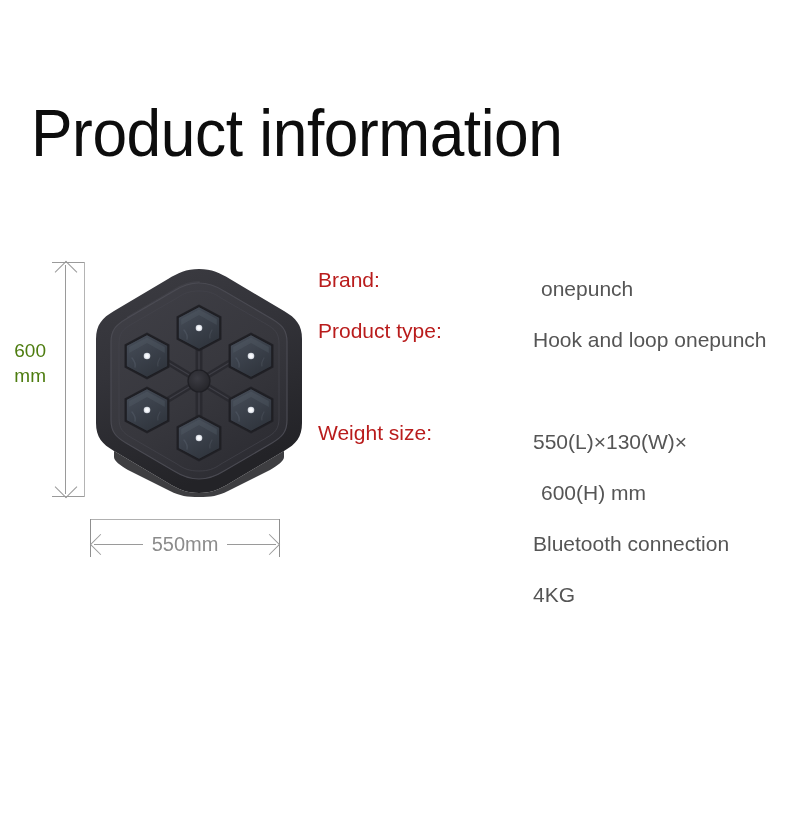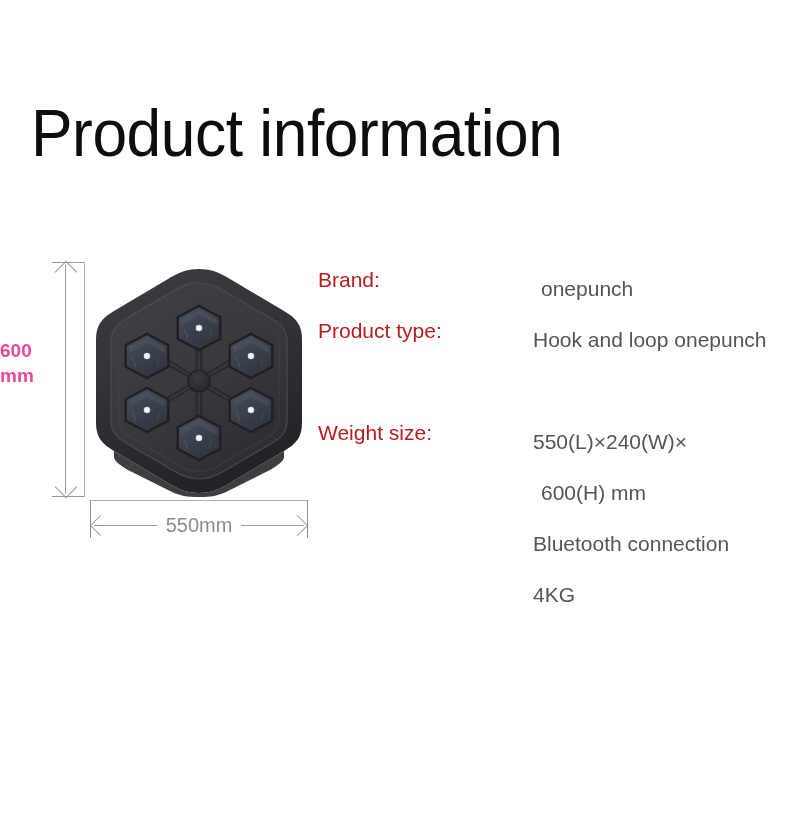--- a/index.html
+++ b/index.html
@@ -93,34 +93,33 @@
     border-right: 1px solid #9a9a9a;
     border-bottom: 1px solid #9a9a9a;
     transform: rotate(45deg);
     transform-origin: center;
   }
   .dim-v-label {
     position: absolute;
     left: 0px;
     top: 88px;
     width: 46px;
-    text-align: left;
-    color: #ec4899;
+    text-align: right;
+    color: #4d7c0f;
     font-size: 19px;
     line-height: 25px;
-    font-weight: bold;
   }
   .dim-v-label span { display: block; }
 
   
   .dim-h {
     position: absolute;
     left: 90px;
-    top: 250px;
-    width: 218px;
+    top: 269px;
+    width: 190px;
     height: 42px;
   }
   .dim-h .ext-left,
   .dim-h .ext-right {
     position: absolute;
     top: 0;
     width: 1px;
     height: 38px;
     background: #8f8f8f;
   }
@@ -383,21 +382,21 @@
   <div class="spec-row">
     <div class="spec-label">Product type:</div>
     <div class="spec-value">Hook and loop onepunch</div>
   </div>
 
   <div class="spec-row">
   </div>
 
   <div class="spec-row">
     <div class="spec-label">Weight size:</div>
-    <div class="spec-value">550(L)×240(W)×</div>
+    <div class="spec-value">550(L)×130(W)×</div>
   </div>
 
   <div class="spec-row">
     <div class="spec-label"></div>
     <div class="spec-value indent">600(H)   mm</div>
   </div>
 
   <div class="spec-row">
     <div class="spec-value tight">Bluetooth connection</div>
   </div>

